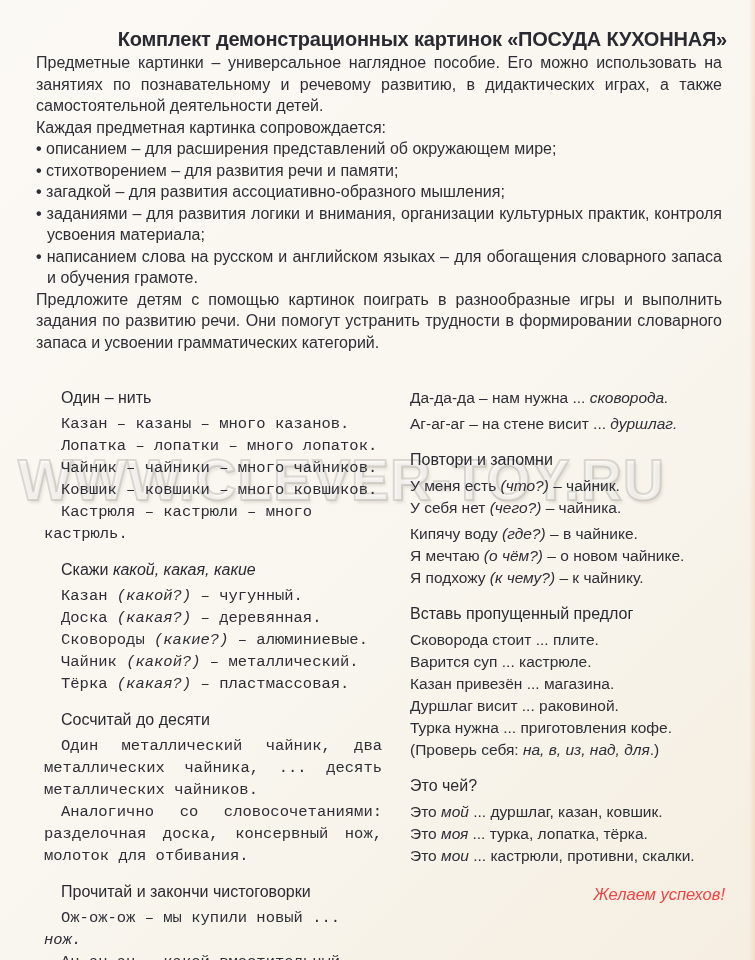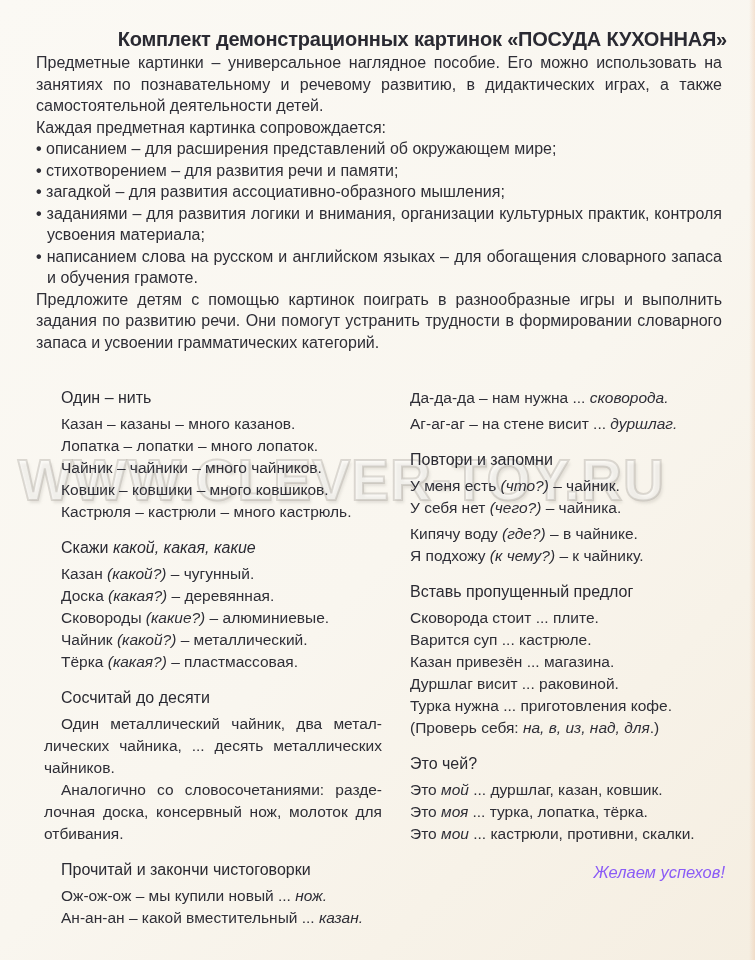--- a/index.html
+++ b/index.html
@@ -41,28 +41,28 @@
   .col{font-size:15.5px;line-height:22px;}
   .col-left{width:338px;margin-right:28px;}
   .col-right{width:315px;}
   .section{margin:0 0 14px 0;}
   .section:last-child{margin-bottom:0;}
   .col-heading{
     margin:0 0 4px 0;font-size:16px;line-height:22px;font-weight:bold;color:#2a2a32;
   }
   .col-left .col-heading{text-indent:17px;}
   .col p.line{margin:0;}
-  .col-left p.line{text-indent:17px;}
+  .col-left p.line{text-indent:17px;font-family:Liberation Mono, monospace;}
   .col p.line.justify{text-align:justify;}
   .col p.line.gap{margin-top:4px;}
   .col-right .sec-1 p.line{margin-bottom:4px;}
   .b{font-weight:normal;}
   .i{font-style:italic;}
   .closing{
-    margin:16px 0 7px 0;text-align:right;font-style:italic;font-size:16.5px;color:#8b5cf6;
+    margin:16px 0 7px 0;text-align:right;font-style:italic;font-size:16.5px;color:#ef4444;
   }
 </style>
 </head>
 <body>
 
 <div class="edge-shade"></div>
 <div class="watermark">WWW.CLEVER-TOY.RU</div>
 
 <div class="content">
   <h1>Комплект демонстрационных картинок «ПОСУДА КУХОННАЯ»</h1>
@@ -112,20 +112,21 @@
     <div class="col col-right">
     <div class="section sec-1">
           <p class="line"><span>Да-да-да – нам нужна ... </span><span class="i">сковорода.</span></p>
           <p class="line"><span>Аг-аг-аг – на стене висит ... </span><span class="i">дуршлаг.</span></p>
         </div>
         <div class="section sec-2">
           <h3 class="col-heading"><span class="b">Повтори и запомни</span></h3>
           <p class="line"><span>У меня есть </span><span class="i">(что?)</span><span> – чайник.</span></p>
           <p class="line"><span>У себя нет </span><span class="i">(чего?)</span><span> – чайника.</span></p>
           <p class="line gap"><span>Кипячу воду </span><span class="i">(где?)</span><span> – в чайнике.</span></p>
+          <p class="line"><span>Я мечтаю </span><span class="i">(о чём?)</span><span> – о новом чайнике.</span></p>
           <p class="line"><span>Я подхожу </span><span class="i">(к чему?)</span><span> – к чайнику.</span></p>
         </div>
         <div class="section sec-3">
           <h3 class="col-heading"><span class="b">Вставь пропущенный предлог</span></h3>
           <p class="line"><span>Сковорода стоит ... плите.</span></p>
           <p class="line"><span>Варится суп ... кастрюле.</span></p>
           <p class="line"><span>Казан привезён ... магазина.</span></p>
           <p class="line"><span>Дуршлаг висит ... раковиной.</span></p>
           <p class="line"><span>Турка нужна ... приготовления кофе.</span></p>
           <p class="line"><span>(Проверь себя: </span><span class="i">на, в, из, над, для</span><span>.)</span></p>

